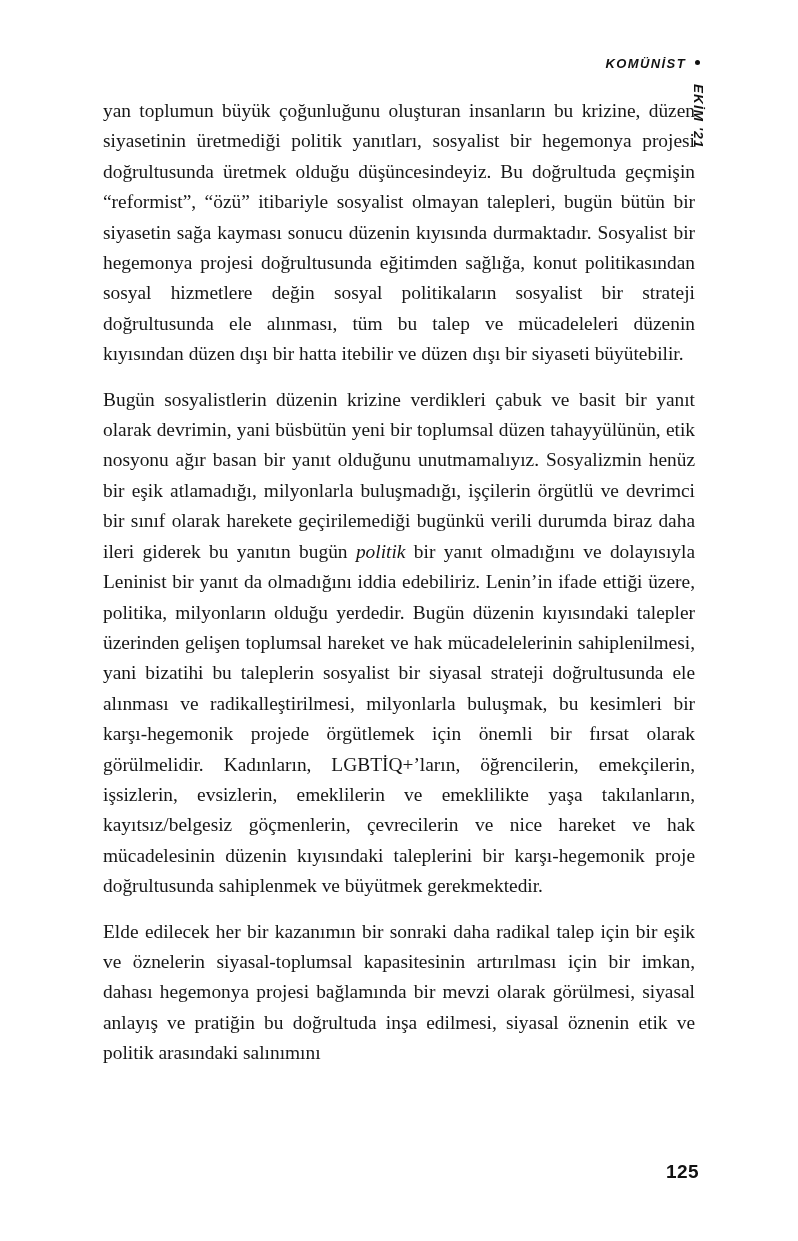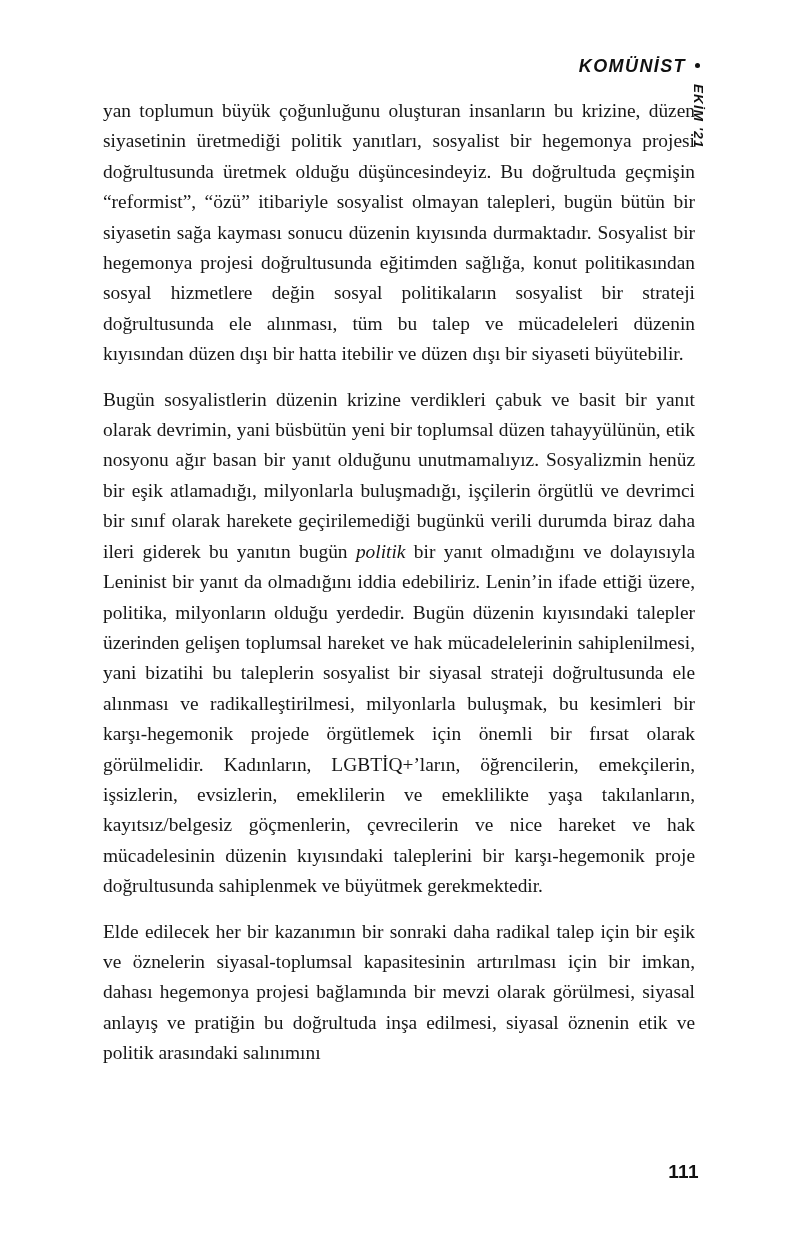--- a/index.html
+++ b/index.html
@@ -23,21 +23,21 @@
     top: 56px;
     right: 98px;
     display: flex;
     align-items: center;
     gap: 9px;
   }
   .running-head .rh-title {
     font-family: "Liberation Sans", sans-serif;
     font-weight: bold;
     font-style: italic;
-    font-size: 18px;
+    font-size: 13px;
     letter-spacing: 1.4px;
     color: #111111;
   }
   .running-head .rh-dot {
     width: 5px;
     height: 5px;
     border-radius: 50%;
     background: #111111;
     display: inline-block;
     margin-bottom: 2px;
@@ -101,15 +101,15 @@
   </div>
 
   <div class="issue-marker">EKİM '21</div>
 
   <div class="text-column">
     <p class="para">yan toplumun büyük çoğunluğunu oluşturan insanların bu krizine, düzen siyasetinin üretmediği politik yanıtları, sosyalist bir hegemonya projesi doğrultusunda üretmek olduğu düşüncesindeyiz. Bu doğrultuda geçmişin “reformist”, “özü” itibariyle sosyalist olmayan talepleri, bugün bütün bir siyasetin sağa kayması sonucu düzenin kıyısında durmaktadır. Sosyalist bir hegemonya projesi doğrultusunda eğitimden sağlığa, konut politikasından sosyal hizmetlere değin sosyal politikaların sosyalist bir strateji doğrultusunda ele alınması, tüm bu talep ve mücadeleleri düzenin kıyısından düzen dışı bir hatta itebilir ve düzen dışı bir siyaseti büyütebilir.</p>
     <p class="para">Bugün sosyalistlerin düzenin krizine verdikleri çabuk ve basit bir yanıt olarak devrimin, yani büsbütün yeni bir toplumsal düzen tahayyülünün, etik nosyonu ağır basan bir yanıt olduğunu unutmamalıyız. Sosyalizmin henüz bir eşik atlamadığı, milyonlarla buluşmadığı, işçilerin örgütlü ve devrimci bir sınıf olarak harekete geçirilemediği bugünkü verili durumda biraz daha ileri giderek bu yanıtın bugün <em>politik</em> bir yanıt olmadığını ve dolayısıyla Leninist bir yanıt da olmadığını iddia edebiliriz. Lenin’in ifade ettiği üzere, politika, milyonların olduğu yerdedir. Bugün düzenin kıyısındaki talepler üzerinden gelişen toplumsal hareket ve hak mücadelelerinin sahiplenilmesi, yani bizatihi bu taleplerin sosyalist bir siyasal strateji doğrultusunda ele alınması ve radikalleştirilmesi, milyonlarla buluşmak, bu kesimleri bir karşı-hegemonik projede örgütlemek için önemli bir fırsat olarak görülmelidir. Kadınların, LGBTİQ+’ların, öğrencilerin, emekçilerin, işsizlerin, evsizlerin, emeklilerin ve emeklilikte yaşa takılanların, kayıtsız/belgesiz göçmenlerin, çevrecilerin ve nice hareket ve hak mücadelesinin düzenin kıyısındaki taleplerini bir karşı-hegemonik proje doğrultusunda sahiplenmek ve büyütmek gerekmektedir.</p>
     <p class="para">Elde edilecek her bir kazanımın bir sonraki daha radikal talep için bir eşik ve öznelerin siyasal-toplumsal kapasitesinin artırılması için bir imkan, dahası hegemonya projesi bağlamında bir mevzi olarak görülmesi, siyasal anlayış ve pratiğin bu doğrultuda inşa edilmesi, siyasal öznenin etik ve politik arasındaki salınımını</p>
   </div>
 
-  <div class="folio">111</div>
+  <div class="folio">125</div>
 
 </div>
 
 </body></html>

